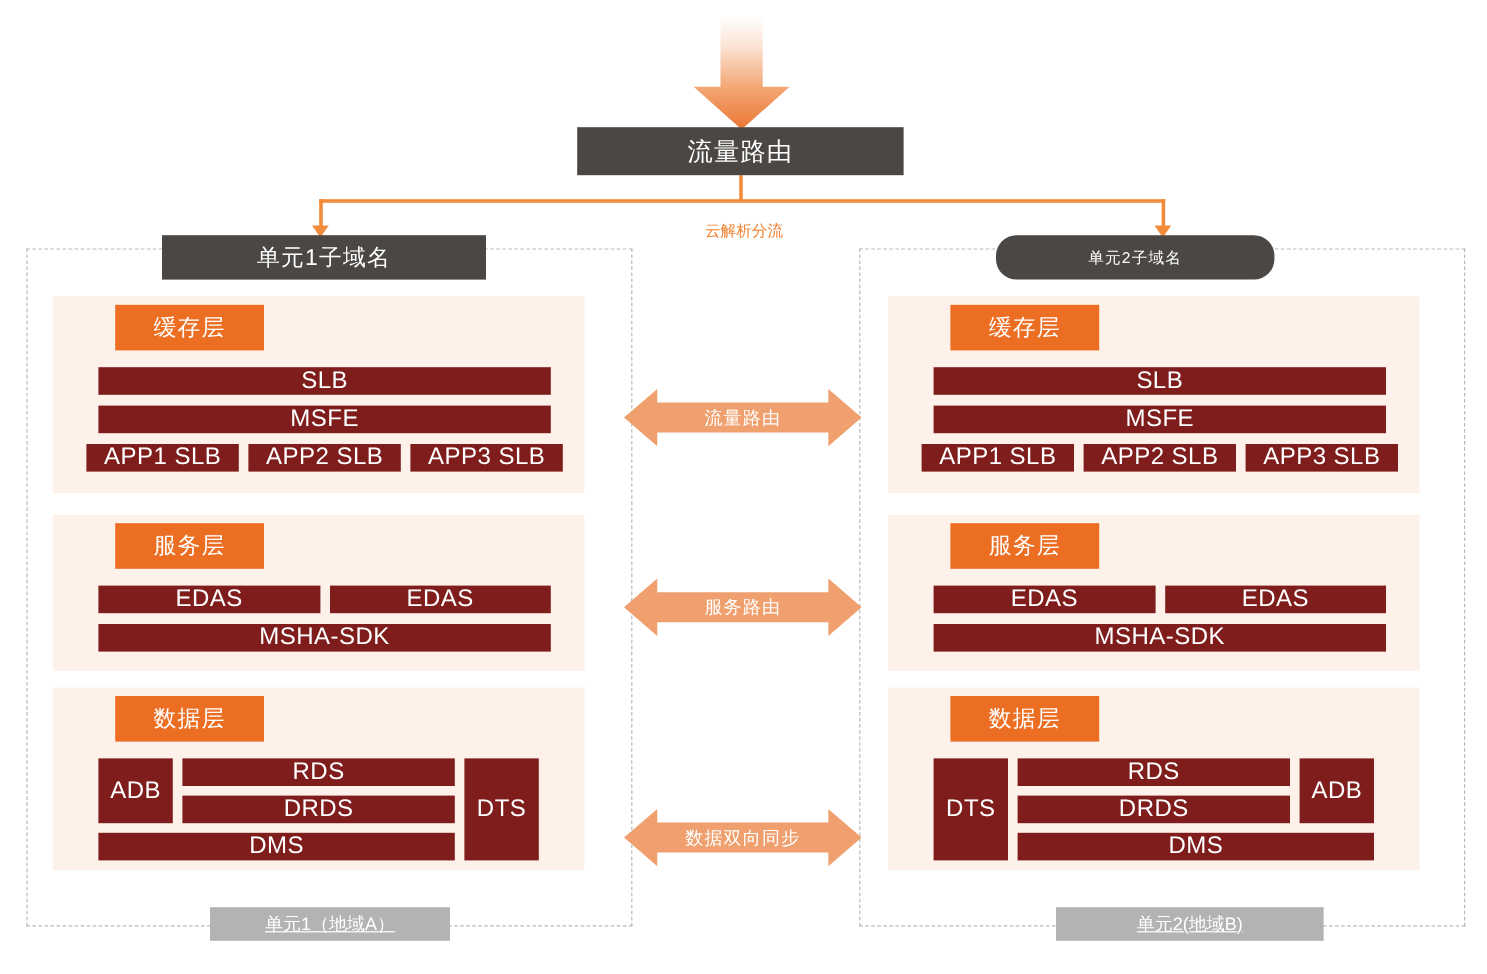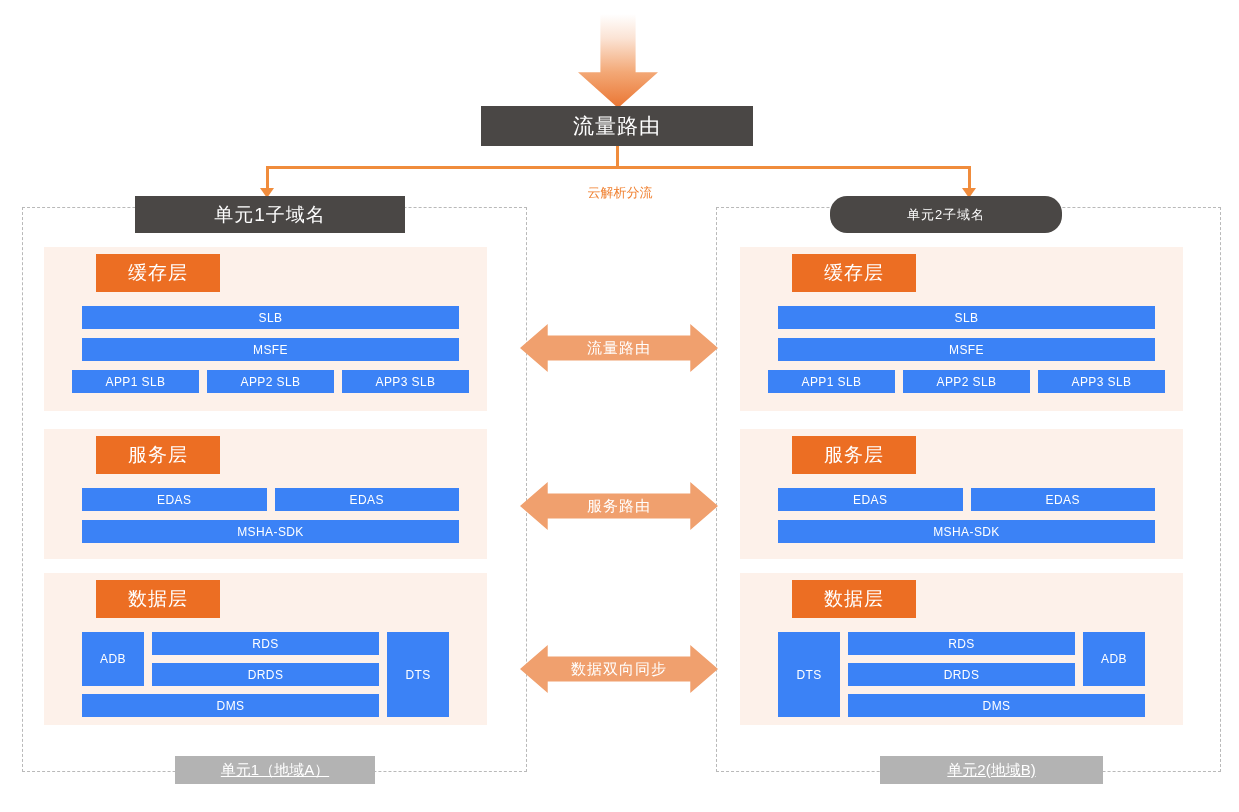--- a/index.html
+++ b/index.html
@@ -133,26 +133,26 @@
     justify-content: center;
     letter-spacing: 1px;
     z-index: 5;
     height: 38px;
     margin-left: 48px;
   }
 
   
   .chip {
     position: absolute;
-    background: #3b82f6;
-    color: #ffffff;
-    display: flex;
-    align-items: center;
-    justify-content: center;
-    font-size: 12px;
+    background: #7f1d1d;
+    color: #ffffff;
+    display: flex;
+    align-items: center;
+    justify-content: center;
+    font-size: 20px;
     z-index: 4;
     letter-spacing: 0.4px;
   }
 
   
   .biarrow {
     position: absolute;
     height: 52px;
     width: 198px;
     z-index: 3;
@@ -267,21 +267,21 @@
     </div>
 
   <div class="biarrow" style="left:520px; top:480px;">
     <div class="shape"></div>
     <div class="txt">服务路由</div>
   </div>
   <div class="biarrow" style="left:520px; top:322px;">
     <div class="shape"></div>
     <div class="txt">流量路由</div>
   </div>
-  <div class="biarrow" style="left:520px; top:643px;">
+  <div class="biarrow" style="left:520px; top:672px;">
     <div class="shape"></div>
     <div class="txt">数据双向同步</div>
   </div>
 
   <div class="regionlabel" id="region1">
     <span>单元1（地域A）</span>
   </div>
   <div class="regionlabel" id="region2">
     <span>单元2(地域B)</span>
   </div>

